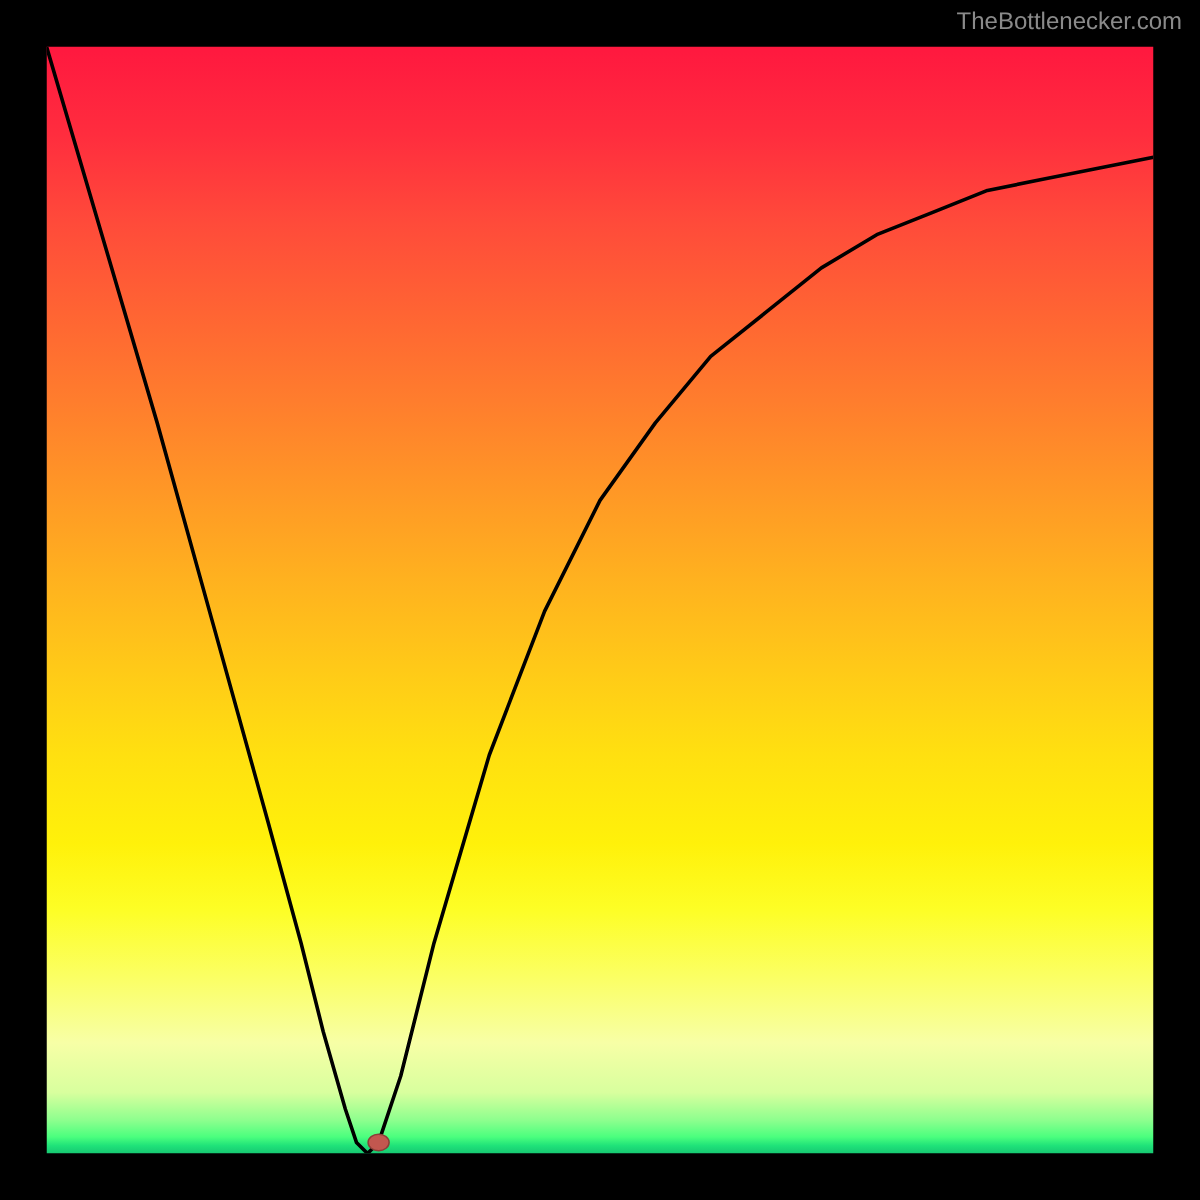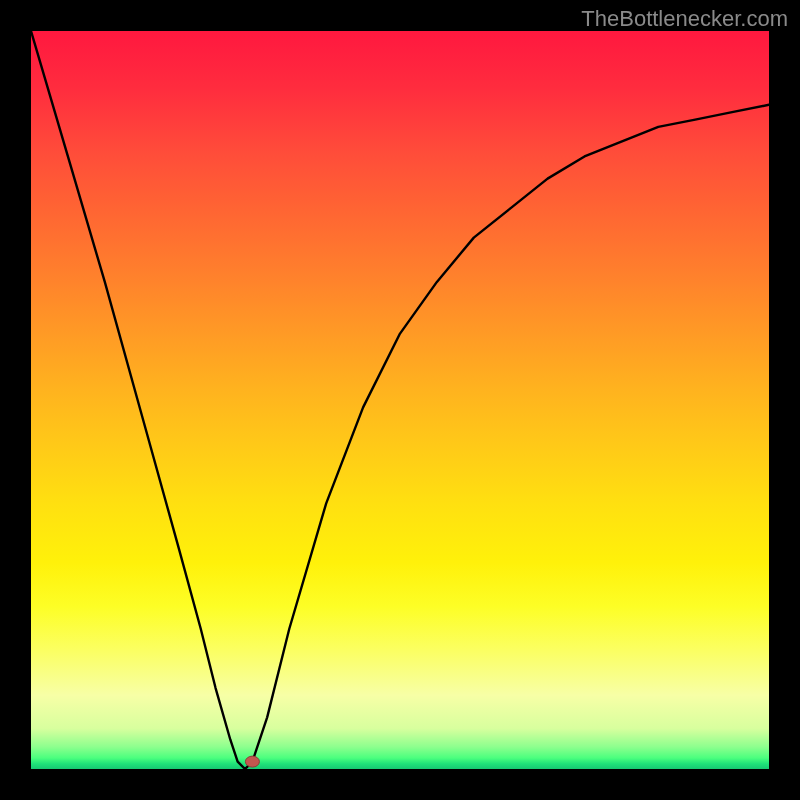--- a/index.html
+++ b/index.html
@@ -57,21 +57,21 @@
     top: 0;
     left: 0;
     width: 738px;
     height: 738px;
   }
   .watermark {
     position: absolute;
     top: 6px;
     right: 12px;
     color: #8a8a8a;
-    font-size: 22px;
+    font-size: 16px;
     font-weight: 500;
     user-select: none;
   }
 </style>
 </head>
 <body>
 
 <div class="frame">
   <div class="plot">
     <div class="gradient"></div>

